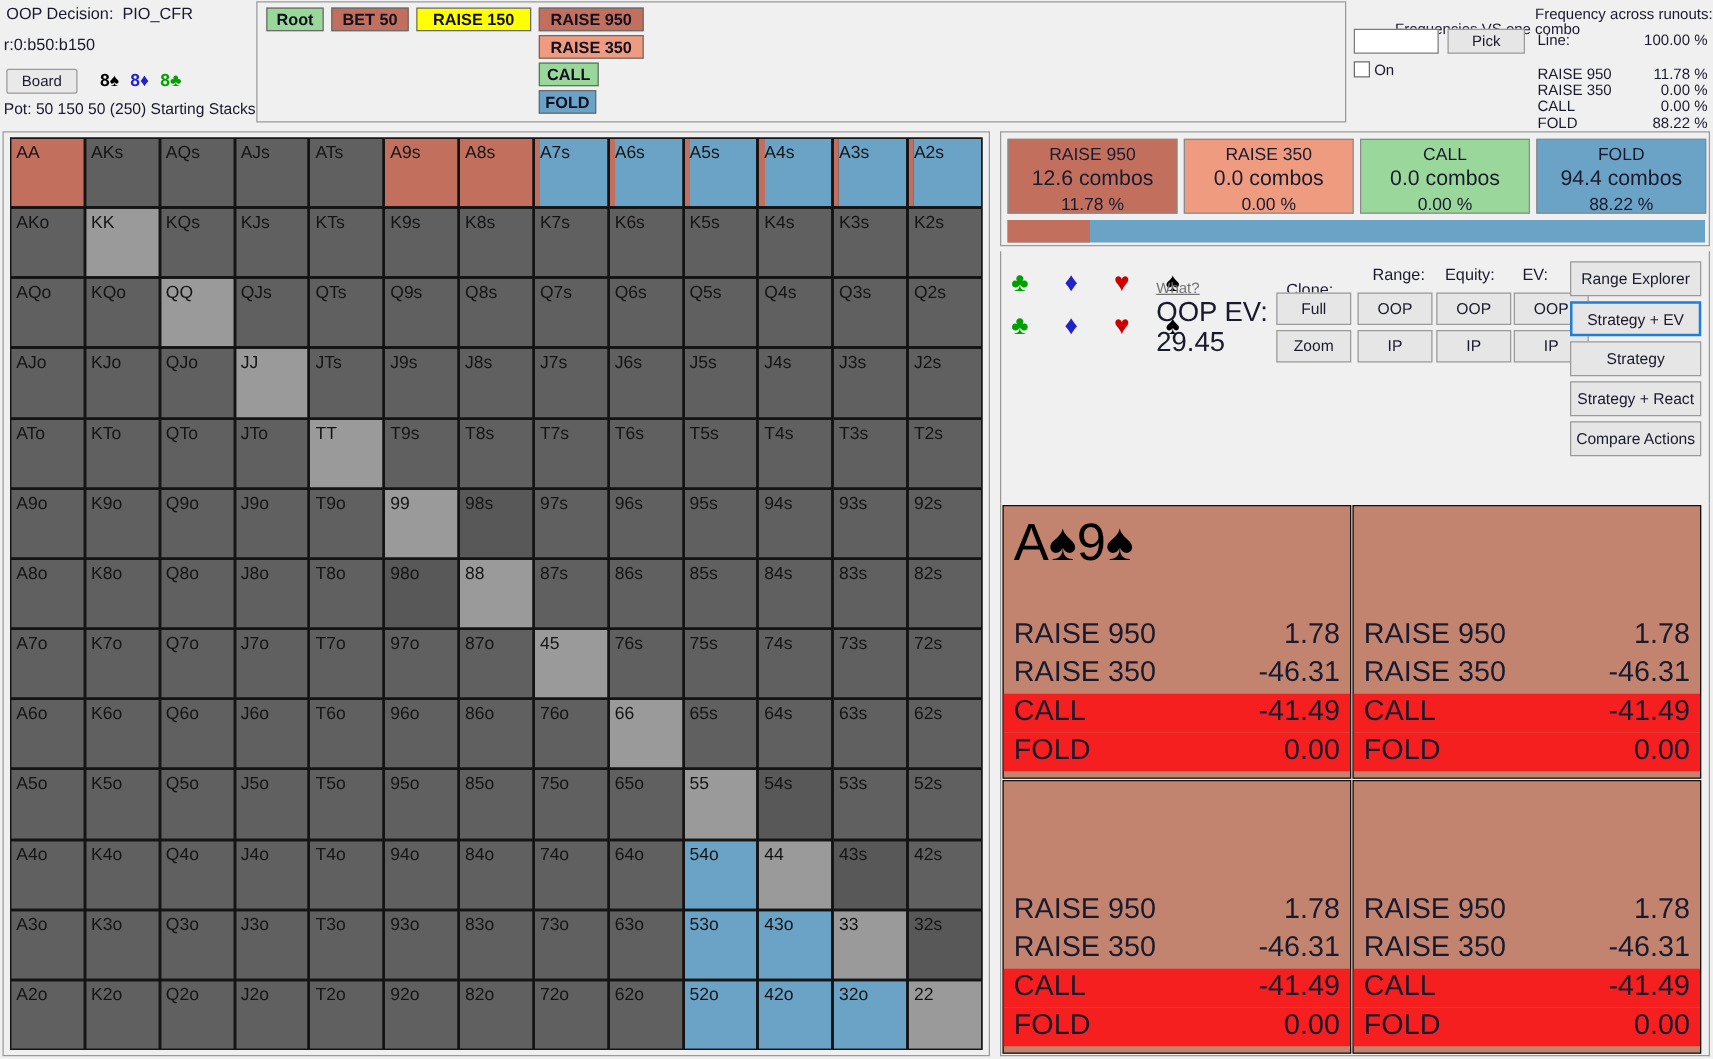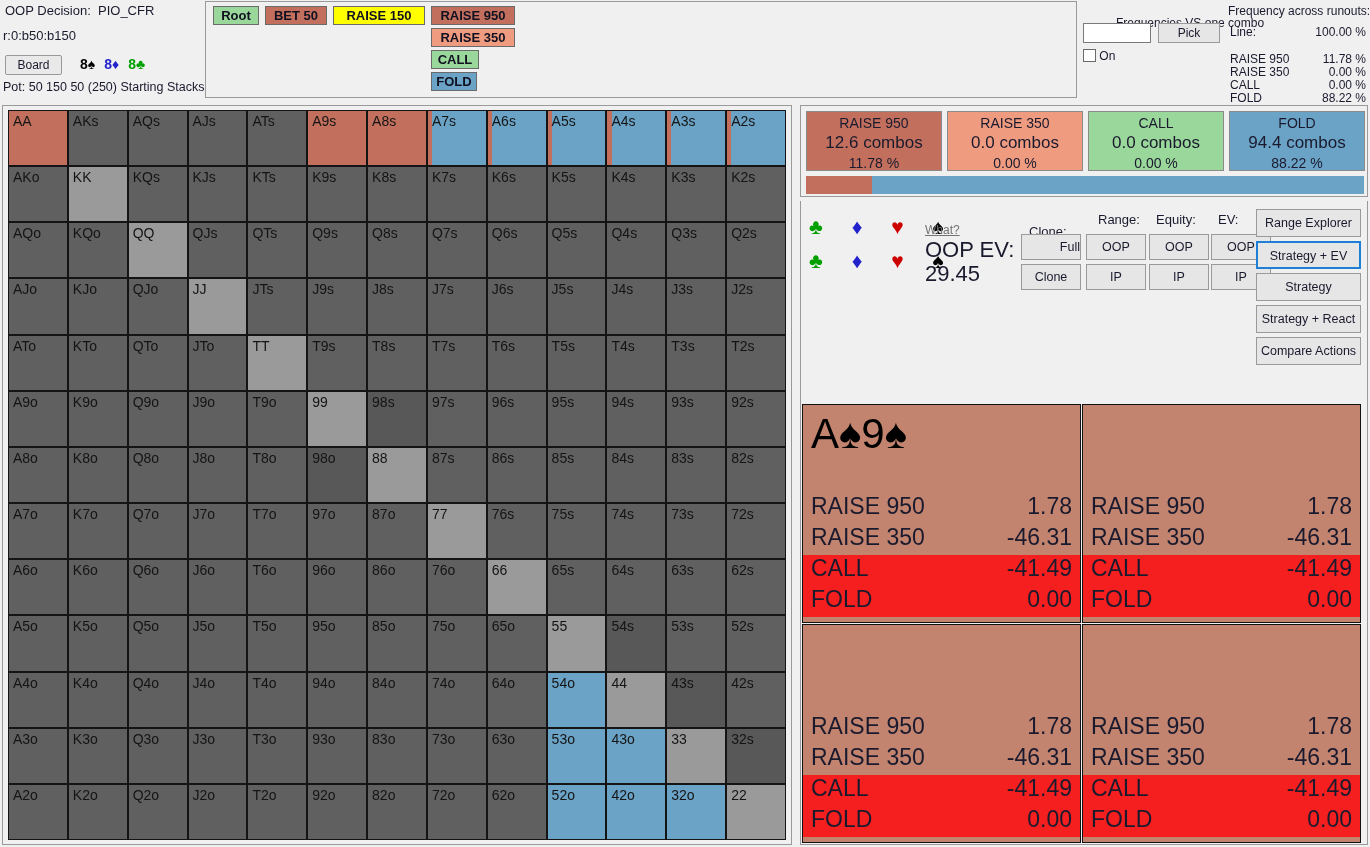--- a/index.html
+++ b/index.html
@@ -581,21 +581,21 @@
         <div class="cell">
           <div class="seg" style="left: 0%; width: 100%; background: rgb(96, 96, 96);"></div>
           <span class="lbl">97o</span>
         </div>
         <div class="cell">
           <div class="seg" style="left: 0%; width: 100%; background: rgb(96, 96, 96);"></div>
           <span class="lbl">87o</span>
         </div>
         <div class="cell">
           <div class="seg" style="left: 0%; width: 100%; background: rgb(154, 154, 154);"></div>
-          <span class="lbl">77</span>
+          <span class="lbl">45</span>
         </div>
         <div class="cell">
           <div class="seg" style="left: 0%; width: 100%; background: rgb(96, 96, 96);"></div>
           <span class="lbl">76s</span>
         </div>
         <div class="cell">
           <div class="seg" style="left: 0%; width: 100%; background: rgb(96, 96, 96);"></div>
           <span class="lbl">75s</span>
         </div>
         <div class="cell">
@@ -919,22 +919,22 @@
 
       <div class="what">What?</div>
       <div class="oopev-l">OOP EV:</div>
       <div class="oopev-v">29.45</div>
 
       <div class="colhead" style="left:228px;margin-top:12px;">Clone:</div>
       <div class="colhead" style="left:297px;">Range:</div>
       <div class="colhead" style="left:355px;">Equity:</div>
       <div class="colhead" style="left:417px;">EV:</div>
 
-      <div class="minib" style="left:220px; top:33px;text-align:right;">Full</div>
-      <div class="minib" style="left:220px; top:63px;">Clone</div>
+      <div class="minib" style="left:220px; top:33px;">Full</div>
+      <div class="minib" style="left:220px; top:63px;">Zoom</div>
       <div class="minib" style="left:285px; top:33px;">OOP</div>
       <div class="minib" style="left:285px; top:63px;">IP</div>
       <div class="minib" style="left:348px; top:33px;">OOP</div>
       <div class="minib" style="left:348px; top:63px;">IP</div>
       <div class="minib" style="left:410px; top:33px;">OOP</div>
       <div class="minib" style="left:410px; top:63px;">IP</div>
 
       <div class="bigb" style="top:8px;">Range Explorer</div>
       <div class="bigb sel" style="top:40px;">Strategy + EV</div>
       <div class="bigb" style="top:72px;">Strategy</div>

